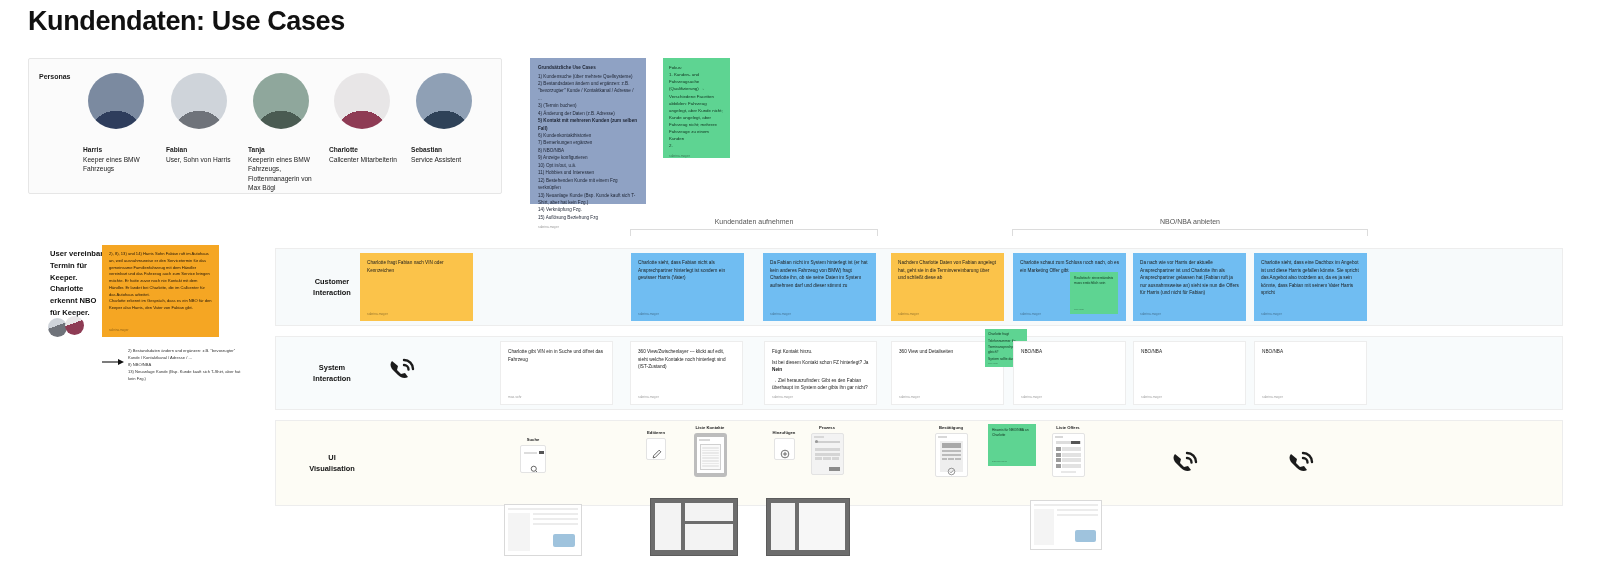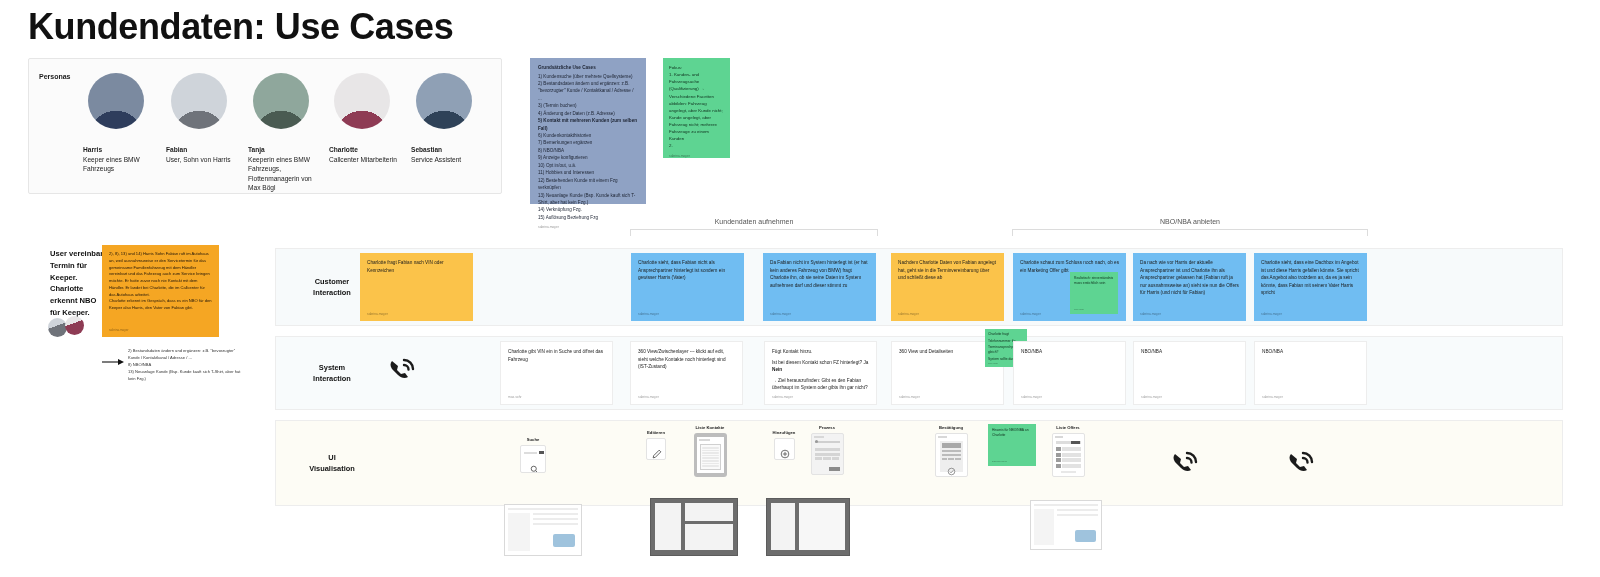--- a/index.html
+++ b/index.html
@@ -8,21 +8,21 @@
     width:1600px; height:577px;
     background:#ffffff;
     font-family:"Liberation Sans", sans-serif;
     color:#1b1b1b;
     overflow:hidden;
     position:relative;
   }
   
   #page-title {
     position:absolute; left:28px; top:6px;
-    font-size:36px; font-weight:bold; letter-spacing:-0.4px;
+    font-size:27px; font-weight:bold; letter-spacing:-0.4px;
     color:#111;
   }
   
   #personas-panel {
     position:absolute; left:28px; top:58px; width:474px; height:136px;
     border:1px solid #e6e6e6; background:#fbfbfb; border-radius:2px;
   }
   #personas-label {
     position:absolute; left:10px; top:14px;
     font-size:7px; font-weight:bold; color:#1b1b1b;

